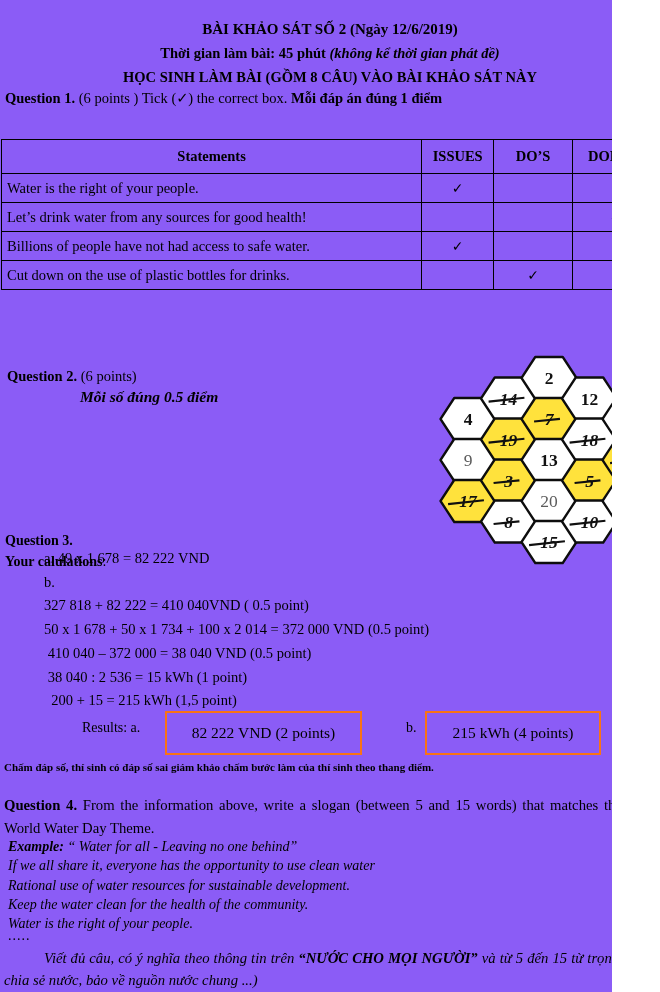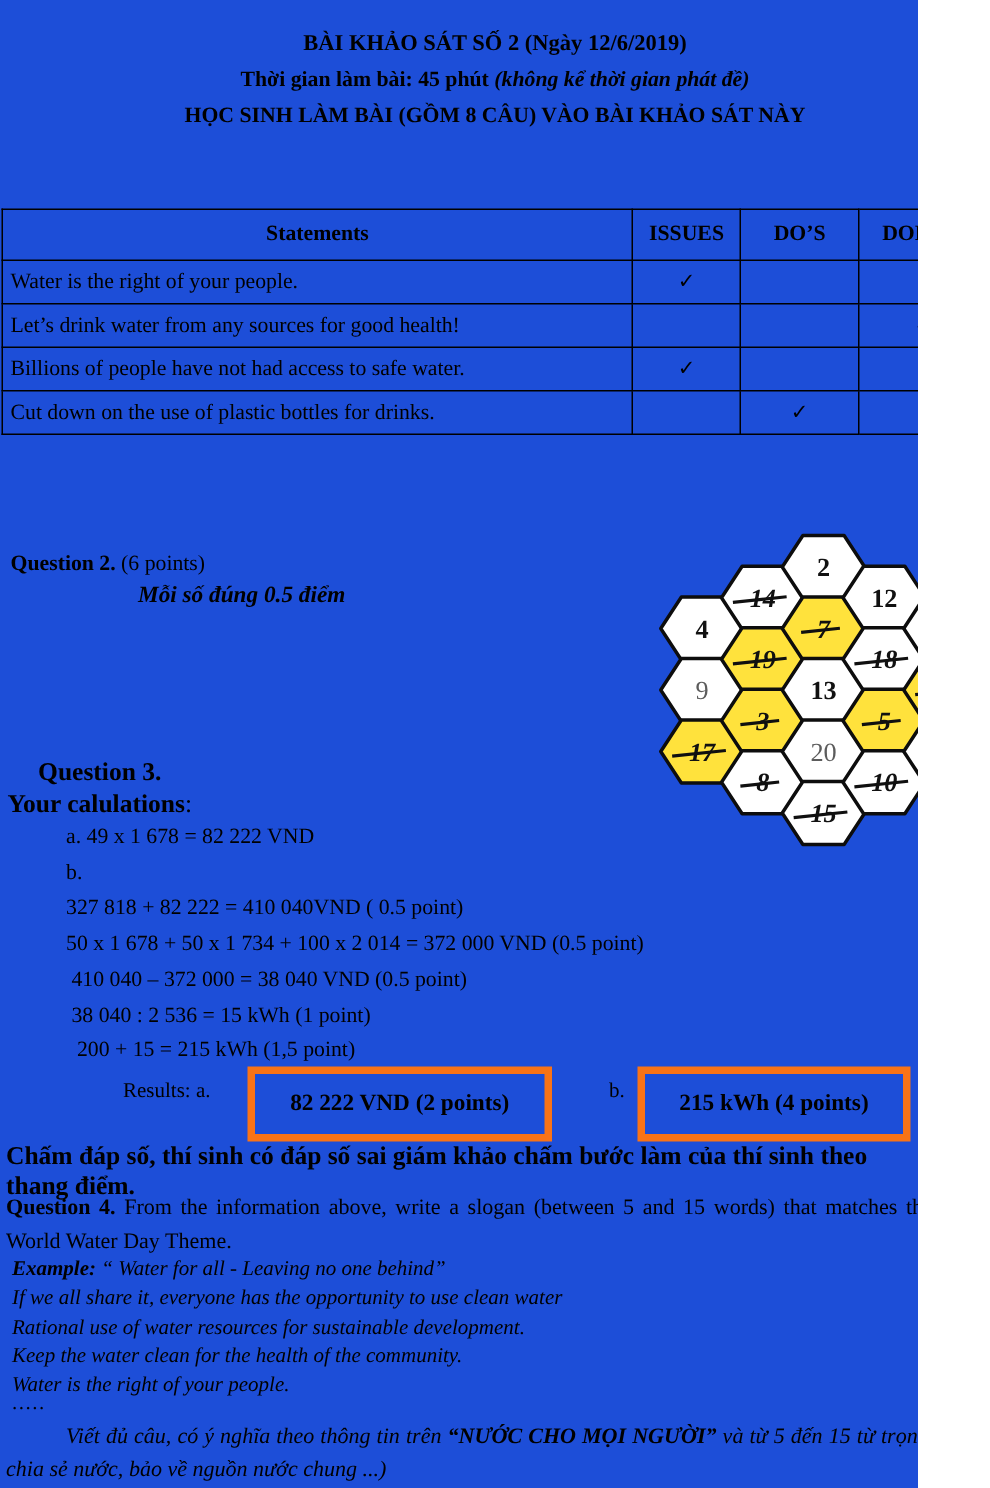--- a/index.html
+++ b/index.html
@@ -1,51 +1,51 @@
 <!DOCTYPE html>
 <html><head>
 <meta charset="utf-8">
 <style>
   html,body{margin:0;padding:0;background:#fff;}
-  .page{position:relative;width:612px;height:992px;background:#1d4ed8;overflow:hidden;
+  .page{position:relative;width:612px;height:992px;background:#8b5cf6;overflow:hidden;
         font-family:"Liberation Serif","DejaVu Serif",serif;color:#000;font-size:14px;}
   .b{font-weight:bold;}
   .i{font-style:italic;}
   .bi{font-weight:bold;font-style:italic;}
   .abs{position:absolute;}
   .ctr{left:0;width:660px;text-align:center;}
 
   .title{top:21px;font-size:15px;}
   .time{top:45px;font-size:14.5px;}
   .instr{top:69px;font-size:14.5px;}
   .q1line{top:90px;left:5px;font-size:14.5px;}
 
   .stable{position:absolute;top:139px;left:1px;width:658px;border-collapse:collapse;font-size:14.5px;}
   .stable th,.stable td{border:1.5px solid #000;padding:0;}
   .stable th{height:33px;font-size:14.5px;text-align:center;font-weight:bold;}
   .stable td{height:28px;}
   .stable td.stmt{padding-left:5px;text-align:left;}
   .stable td.chk{text-align:center;font-size:14px;}
 
   .q2{top:368px;left:7px;font-size:14.5px;font-family:Liberation Serif, serif;}
-  .q2note{top:388px;left:92px;font-size:15.5px;}
+  .q2note{top:388px;left:80px;font-size:15.5px;}
   .hexsvg{position:absolute;left:430px;top:352px;}
 
-  .q3{top:505px;left:5px;font-size:17px;line-height:20.5px;text-align:center;}
+  .q3{top:531px;left:5px;font-size:14px;line-height:20.5px;}
   .calcs{top:547px;left:44px;font-size:14.5px;line-height:23.7px;white-space:pre;}
 
   .results{top:711px;left:15px;width:660px;height:44px;margin-left:24px;}
   .rlabel{position:absolute;left:43px;top:9px;font-size:14px;}
-  .rbox{position:absolute;top:0;height:40px;border:5px solid #f97316;text-align:center;
-        line-height:40px;font-weight:bold;font-size:15.5px;}
+  .rbox{position:absolute;top:0;height:40px;border:2px solid #f97316;text-align:center;
+        line-height:40px;font-weight:normal;font-size:15.5px;}
   .box-a{left:126px;width:193px;}
   .blabel{position:absolute;left:367px;top:9px;font-size:14px;}
   .box-b{left:386px;width:172px;}
 
-  .gnote{top:761px;left:4px;font-size:17px;}
+  .gnote{top:761px;left:4px;font-size:11px;}
   .q4{top:794px;left:4px;width:653px;text-align:justify;font-size:14.7px;line-height:22.5px;}
   .example{top:837px;left:8px;font-size:14px;line-height:19.3px;}
   .example .ind{}
   .dots{top:928px;left:8px;font-size:14px;letter-spacing:1px;}
   .final{top:947px;left:4px;width:653px;text-align:justify;text-indent:40px;
          font-size:14.7px;line-height:22px;}
 
   .hx-num{font-family:"Liberation Serif","DejaVu Serif",serif;font-size:17.5px;font-weight:bold;fill:#111;}
   .hx-num.it{font-style:italic;}
   .hx-num.gr{font-weight:normal;fill:#5c5c5c;}
@@ -57,20 +57,23 @@
 <div class="page">
 
   <div class="abs ctr title b">BÀI KHẢO SÁT SỐ 2 (Ngày 12/6/2019)</div>
 
   <div class="abs ctr time">
     <span class="b">Thời gian làm bài: 45 phút </span><span class="bi">(không kể thời gian phát đề)</span>
   </div>
 
   <div class="abs ctr instr b">HỌC SINH LÀM BÀI (GỒM 8 CÂU) VÀO BÀI KHẢO SÁT NÀY</div>
 
+  <div class="abs q1line">
+    <span class="b">Question 1.</span><span> (6 points ) Tick (✓) the correct box. </span><span class="b">Mỗi đáp án đúng 1 điểm</span>
+  </div>
 
   <table class="stable">
     <colgroup>
       <col style="width:421px">
         <col style="width:72px">
         <col style="width:79px">
         <col style="width:86px">
     </colgroup>
     <thead>
       <tr>

